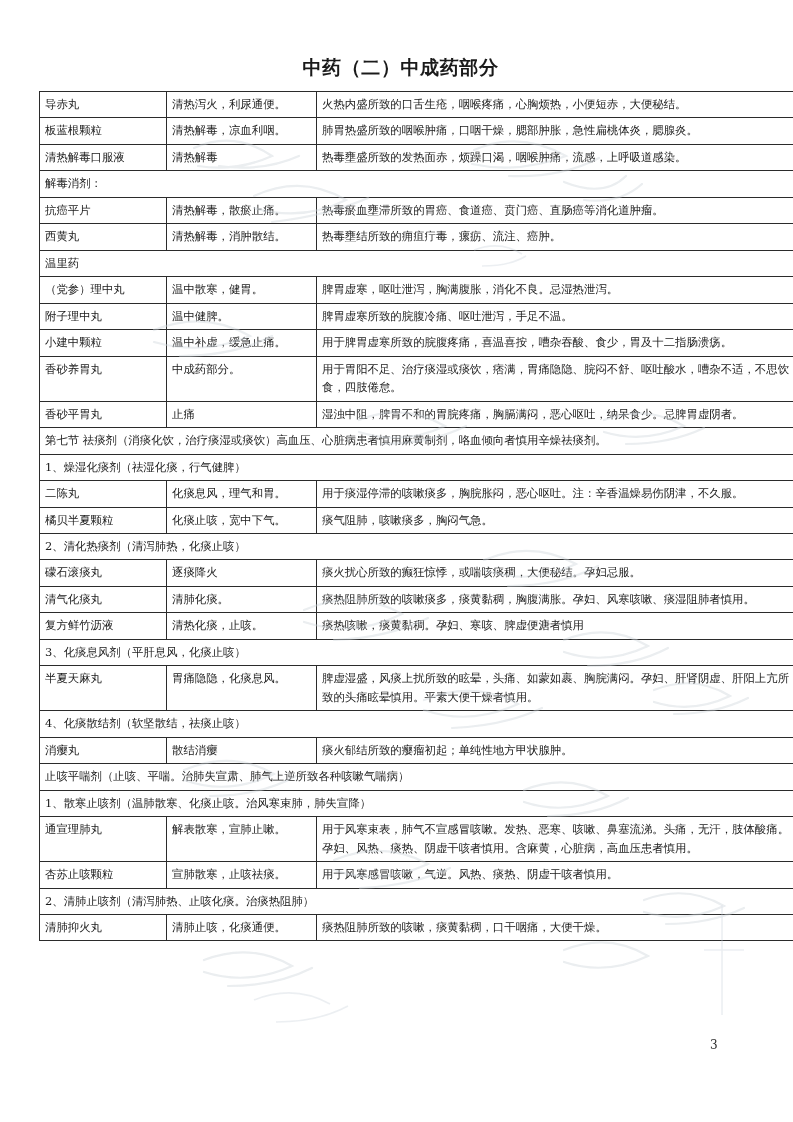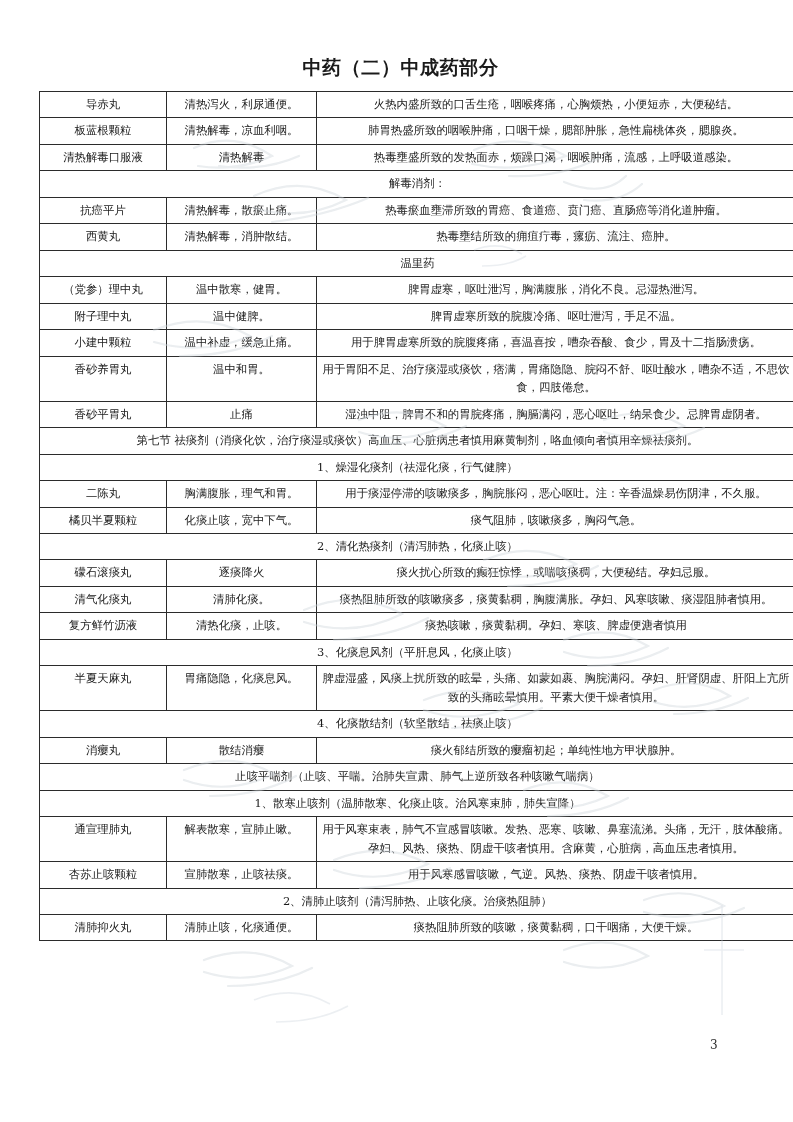--- a/index.html
+++ b/index.html
@@ -47,21 +47,20 @@
     font-family: "DejaVu Serif", "Liberation Serif", serif;
     z-index: 2;
   }
 
   .table-wrap {
     position: absolute;
     top: 91px;
     left: 35px;
     width: 723px;
     z-index: 2;
-    text-align: center;
   }
 
   table.main {
     border-collapse: collapse;
     width: 723px;
     table-layout: fixed;
   }
 
   table.main td {
     border: 1px solid #2b2b2b;
@@ -172,37 +171,37 @@
             <td class="c-effect">温中健脾。</td>
             <td class="c-use">脾胃虚寒所致的脘腹冷痛、呕吐泄泻，手足不温。</td>
           </tr>
           <tr>
             <td class="c-name">小建中颗粒</td>
             <td class="c-effect">温中补虚，缓急止痛。</td>
             <td class="c-use">用于脾胃虚寒所致的脘腹疼痛，喜温喜按，嘈杂吞酸、食少，胃及十二指肠溃疡。</td>
           </tr>
           <tr>
             <td class="c-name">香砂养胃丸</td>
-            <td class="c-effect">温中和胃。</td>
+            <td class="c-effect">中成药部分。</td>
             <td class="c-use">用于胃阳不足、治疗痰湿或痰饮，痞满，胃痛隐隐、脘闷不舒、呕吐酸水，嘈杂不适，不思饮食，四肢倦怠。</td>
           </tr>
           <tr>
             <td class="c-name">香砂平胃丸</td>
             <td class="c-effect">止痛</td>
             <td class="c-use">湿浊中阻，脾胃不和的胃脘疼痛，胸膈满闷，恶心呕吐，纳呆食少。忌脾胃虚阴者。</td>
           </tr>
           <tr>
             <td class="section" colspan="3">第七节 祛痰剂（消痰化饮，治疗痰湿或痰饮）高血压、心脏病患者慎用麻黄制剂，咯血倾向者慎用辛燥祛痰剂。</td>
           </tr>
           <tr>
             <td class="section" colspan="3">1、燥湿化痰剂（祛湿化痰，行气健脾）</td>
           </tr>
           <tr>
             <td class="c-name">二陈丸</td>
-            <td class="c-effect">胸满腹胀，理气和胃。</td>
+            <td class="c-effect">化痰息风，理气和胃。</td>
             <td class="c-use">用于痰湿停滞的咳嗽痰多，胸脘胀闷，恶心呕吐。注：辛香温燥易伤阴津，不久服。</td>
           </tr>
           <tr>
             <td class="c-name">橘贝半夏颗粒</td>
             <td class="c-effect">化痰止咳，宽中下气。</td>
             <td class="c-use">痰气阻肺，咳嗽痰多，胸闷气急。</td>
           </tr>
           <tr>
             <td class="section" colspan="3">2、清化热痰剂（清泻肺热，化痰止咳）</td>
           </tr>

